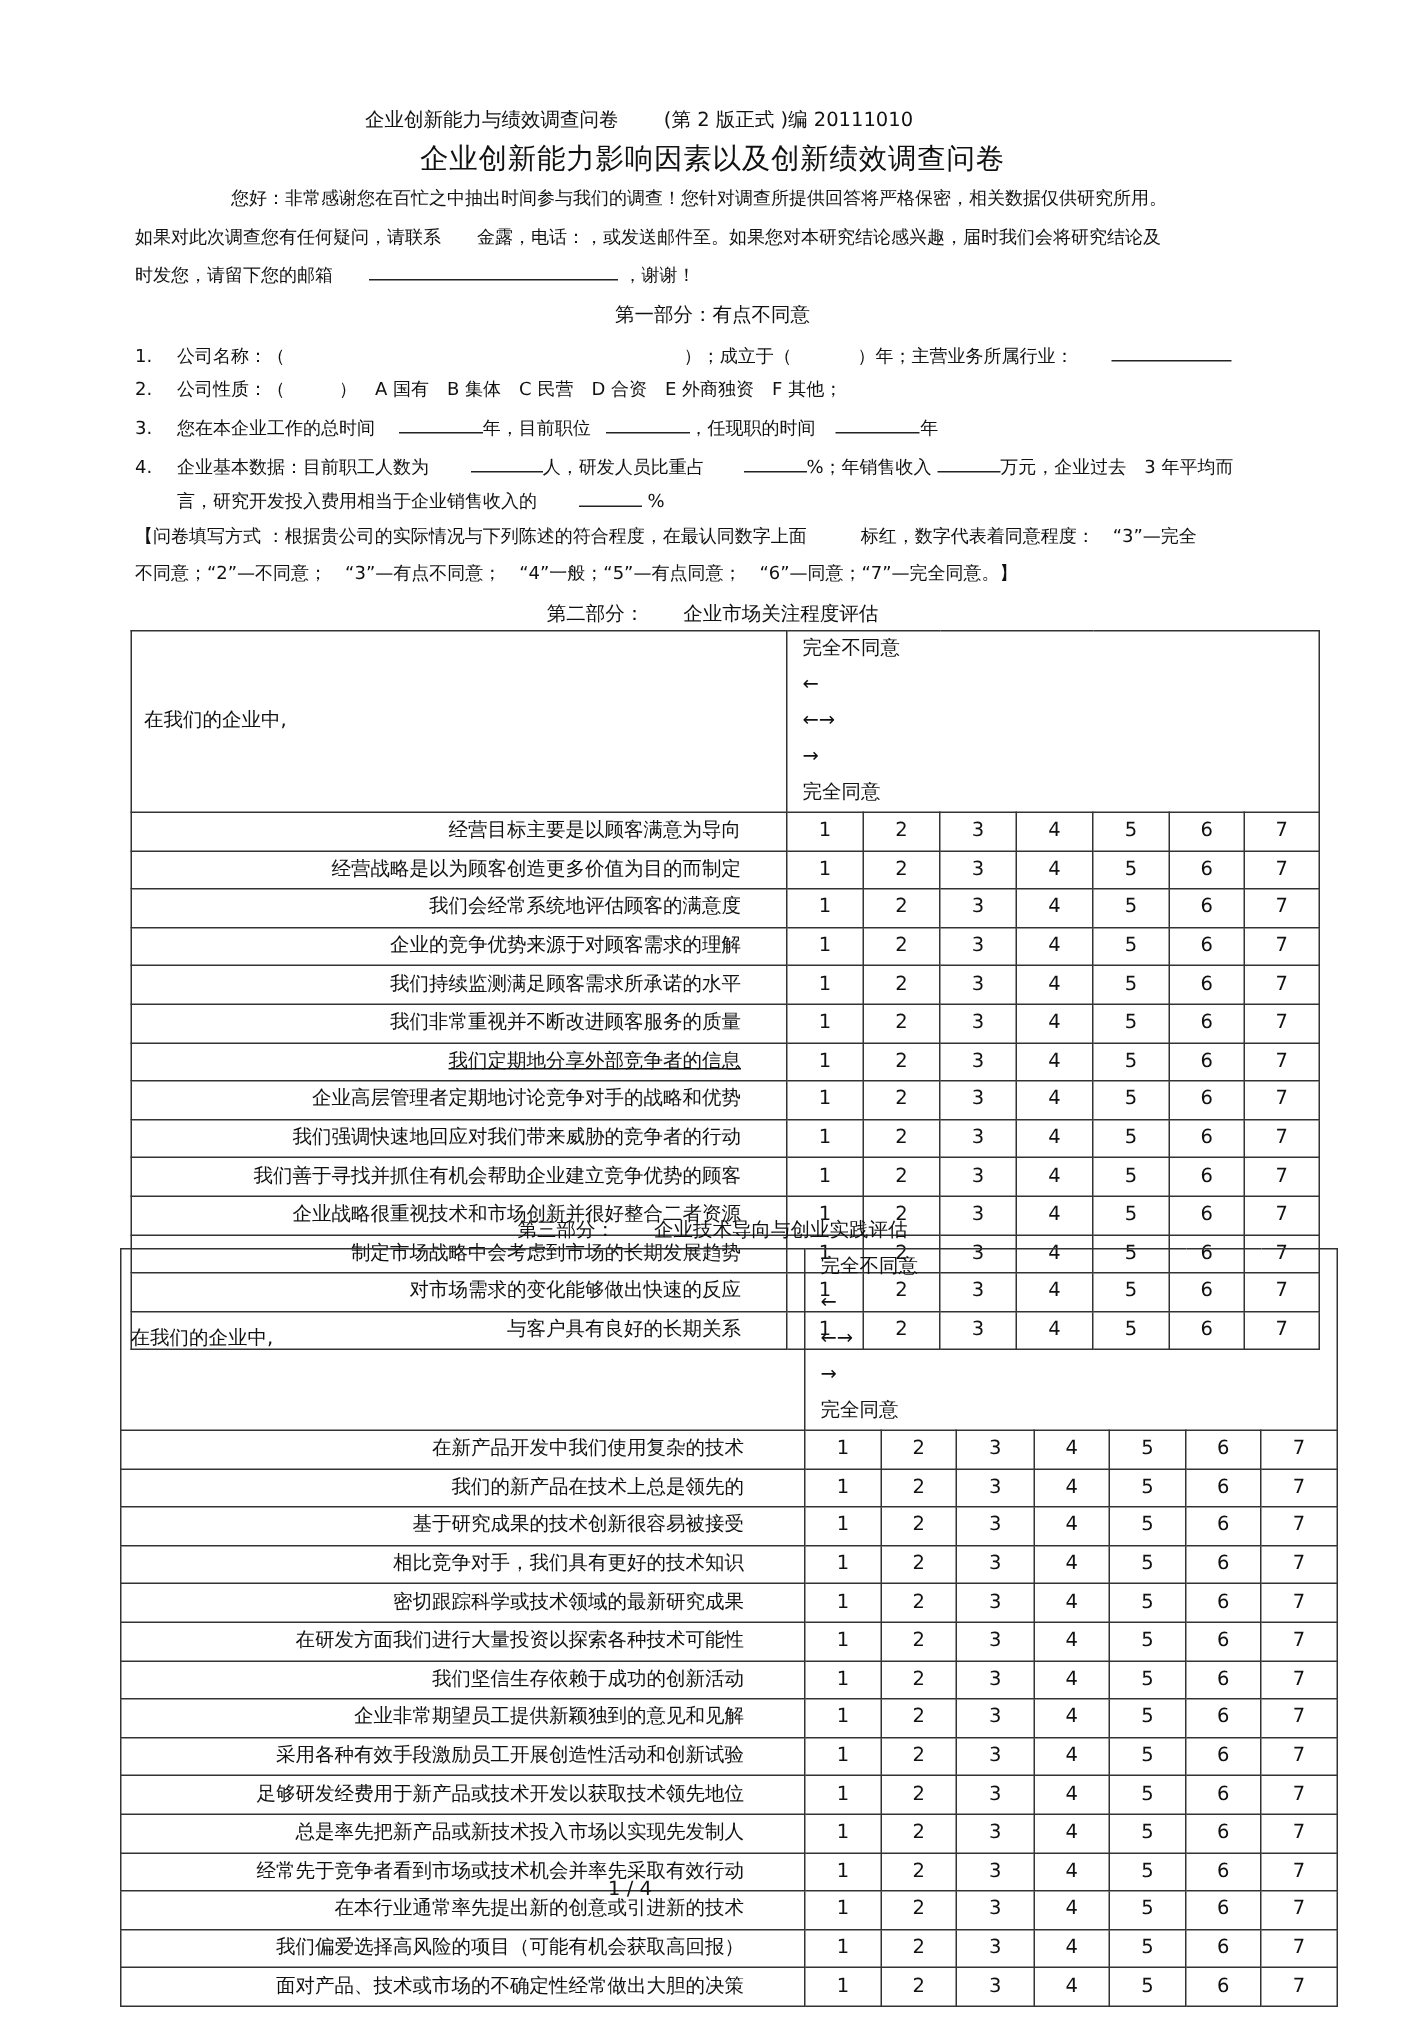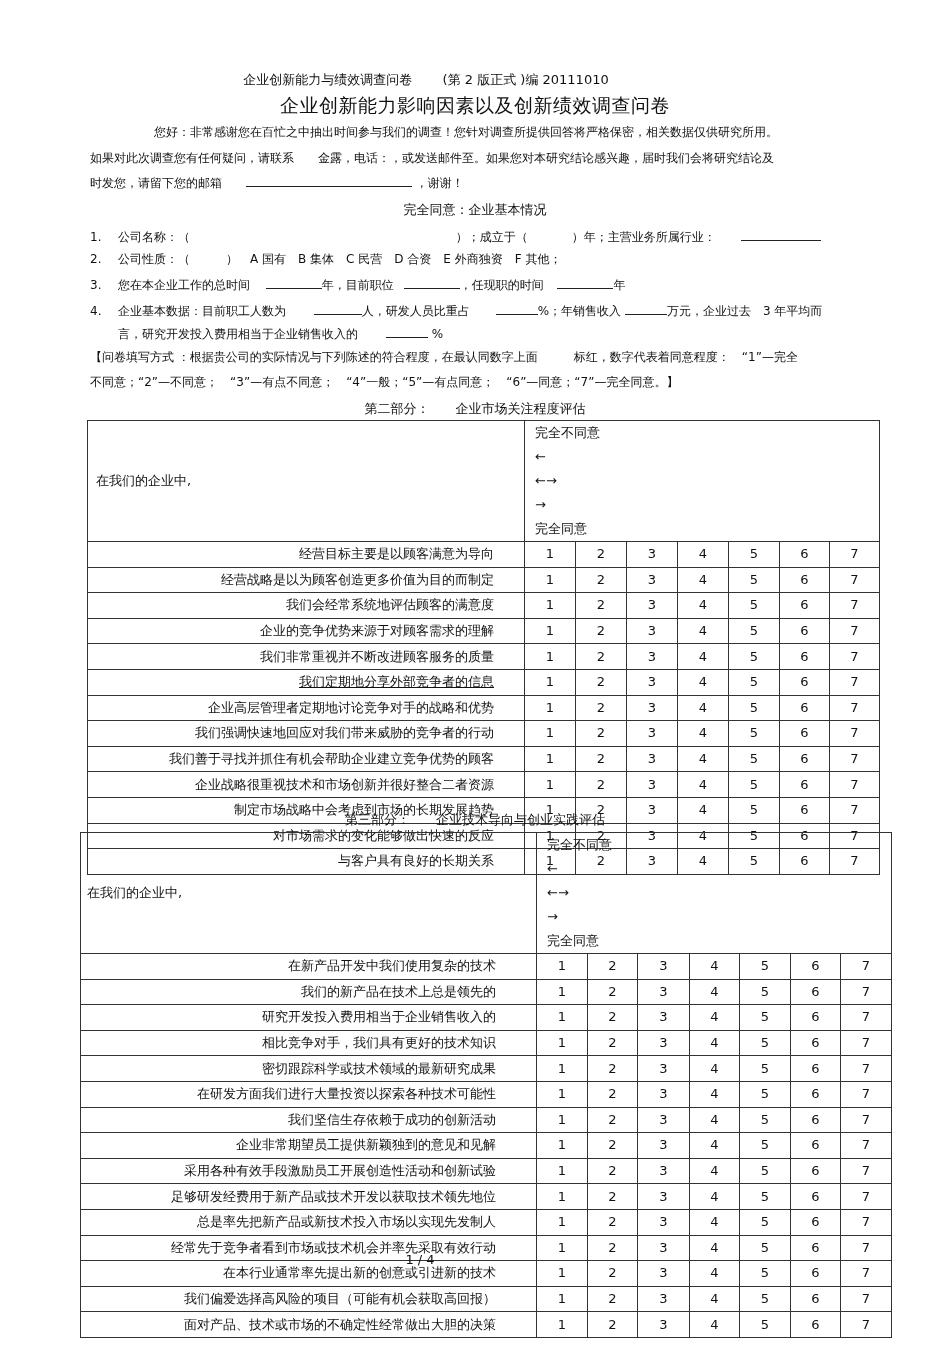--- a/index.html
+++ b/index.html
@@ -40,21 +40,21 @@
 <div class="abs title">企业创新能力影响因素以及创新绩效调查问卷</div>
 
 <div class="abs txt" style="top:124px;left:126px;margin-left:28px;">您好：非常感谢您在百忙之中抽出时间参与我们的调查！您针对调查所提供回答将严格保密，相关数据仅供研究所用。</div>
 <div class="abs txt" style="top:150px;left:90px;">如果对此次调查您有任何疑问，请联系　　金露，电话：，或发送邮件至。如果您对本研究结论感兴趣，届时我们会将研究结论及</div>
 <div class="abs txt" style="top:174px;left:90px;">
   <span>时发您，请留下您的邮箱</span>
   <span class="blank" style="width:166px;margin-left:20px;"></span>
   <span>，谢谢！</span>
 </div>
 
-<div class="abs sec" style="top:201px;">完全同意：企业基本情况</div>
+<div class="abs sec" style="top:201px;">第一部分：有点不同意</div>
 
 <div class="abs txt" style="top:228px;left:90px;">
   <span class="num">1.</span><span>公司名称：（</span>
   <span style="display:inline-block;width:262px"></span><span>）；成立于（</span>
   <span style="display:inline-block;width:40px"></span><span>）年；主营业务所属行业：</span>
   <span class="blank" style="width:80px;margin-left:22px;"></span>
 </div>
 
 <div class="abs txt" style="top:251px;left:90px;">
   <span class="num">2.</span><span>公司性质：（　　　）　A 国有　B 集体　C 民营　D 合资　E 外商独资　F 其他；</span>
@@ -72,21 +72,21 @@
   <span class="blank" style="width:48px;margin-left:24px;"></span><span>人，研发人员比重占</span>
   <span class="blank" style="width:42px;margin-left:22px;"></span><span>%；年销售收入</span>
   <span class="blank" style="width:42px;"></span><span>万元，企业过去　3 年平均而</span>
 </div>
 <div class="abs txt" style="top:325px;left:118px;">
   <span>言，研究开发投入费用相当于企业销售收入的</span>
   <span class="blank" style="width:42px;margin-left:24px;"></span>
   <span>%</span>
 </div>
 
-<div class="abs txt" style="top:349px;left:90px;">【问卷填写方式 ：根据贵公司的实际情况与下列陈述的符合程度，在最认同数字上面　　　标红，数字代表着同意程度：　“1”—完全</div>
+<div class="abs txt" style="top:349px;left:90px;">【问卷填写方式 ：根据贵公司的实际情况与下列陈述的符合程度，在最认同数字上面　　　标红，数字代表着同意程度：　“3”—完全</div>
 <div class="abs txt" style="top:374px;left:90px;">不同意；“2”—不同意；　“3”—有点不同意；　“4”一般；“5”—有点同意；　“6”—同意；“7”—完全同意。】</div>
 
 <div class="abs sec" style="top:400px;">第二部分：　　企业市场关注程度评估</div>
 
 <table class="survey" id="t2" style="top:420px;left:87px;width:792px;">
   <colgroup>
     <col style="width:437px">
       <col style="width:51px">
       <col style="width:51px">
       <col style="width:51px">
@@ -142,20 +142,30 @@
         <td class="lbl" style="padding-right: 30px;">企业的竞争优势来源于对顾客需求的理解</td>
         <td class="n">1</td>
         <td class="n">2</td>
         <td class="n">3</td>
         <td class="n">4</td>
         <td class="n">5</td>
         <td class="n">6</td>
         <td class="n">7</td>
       </tr>
       <tr>
+        <td class="lbl" style="padding-right: 30px;">我们持续监测满足顾客需求所承诺的水平</td>
+        <td class="n">1</td>
+        <td class="n">2</td>
+        <td class="n">3</td>
+        <td class="n">4</td>
+        <td class="n">5</td>
+        <td class="n">6</td>
+        <td class="n">7</td>
+      </tr>
+      <tr>
         <td class="lbl" style="padding-right: 30px;">我们非常重视并不断改进顾客服务的质量</td>
         <td class="n">1</td>
         <td class="n">2</td>
         <td class="n">3</td>
         <td class="n">4</td>
         <td class="n">5</td>
         <td class="n">6</td>
         <td class="n">7</td>
       </tr>
       <tr>
@@ -281,21 +291,21 @@
         <td class="lbl" style="padding-right: 40px;">我们的新产品在技术上总是领先的</td>
         <td class="n">1</td>
         <td class="n">2</td>
         <td class="n">3</td>
         <td class="n">4</td>
         <td class="n">5</td>
         <td class="n">6</td>
         <td class="n">7</td>
       </tr>
       <tr>
-        <td class="lbl" style="padding-right: 40px;">研究开发投入费用相当于企业销售收入的</td>
+        <td class="lbl" style="padding-right: 40px;">基于研究成果的技术创新很容易被接受</td>
         <td class="n">1</td>
         <td class="n">2</td>
         <td class="n">3</td>
         <td class="n">4</td>
         <td class="n">5</td>
         <td class="n">6</td>
         <td class="n">7</td>
       </tr>
       <tr>
         <td class="lbl" style="padding-right: 40px;">相比竞争对手，我们具有更好的技术知识</td>

